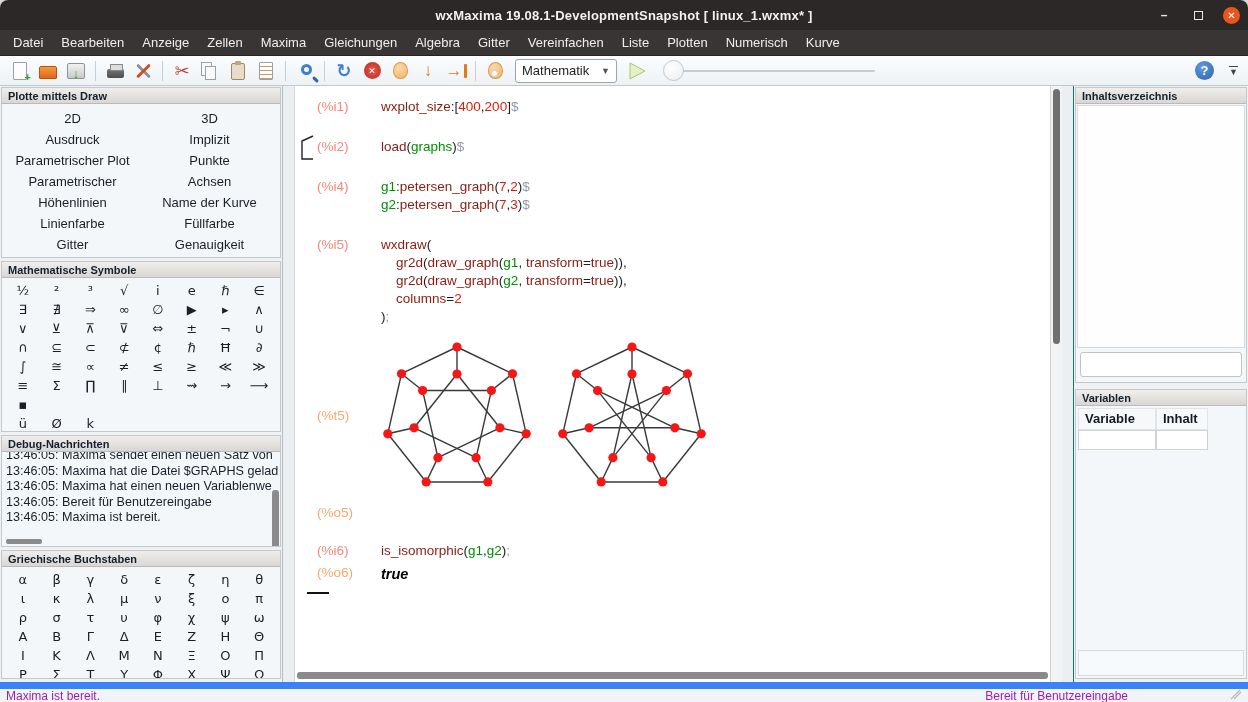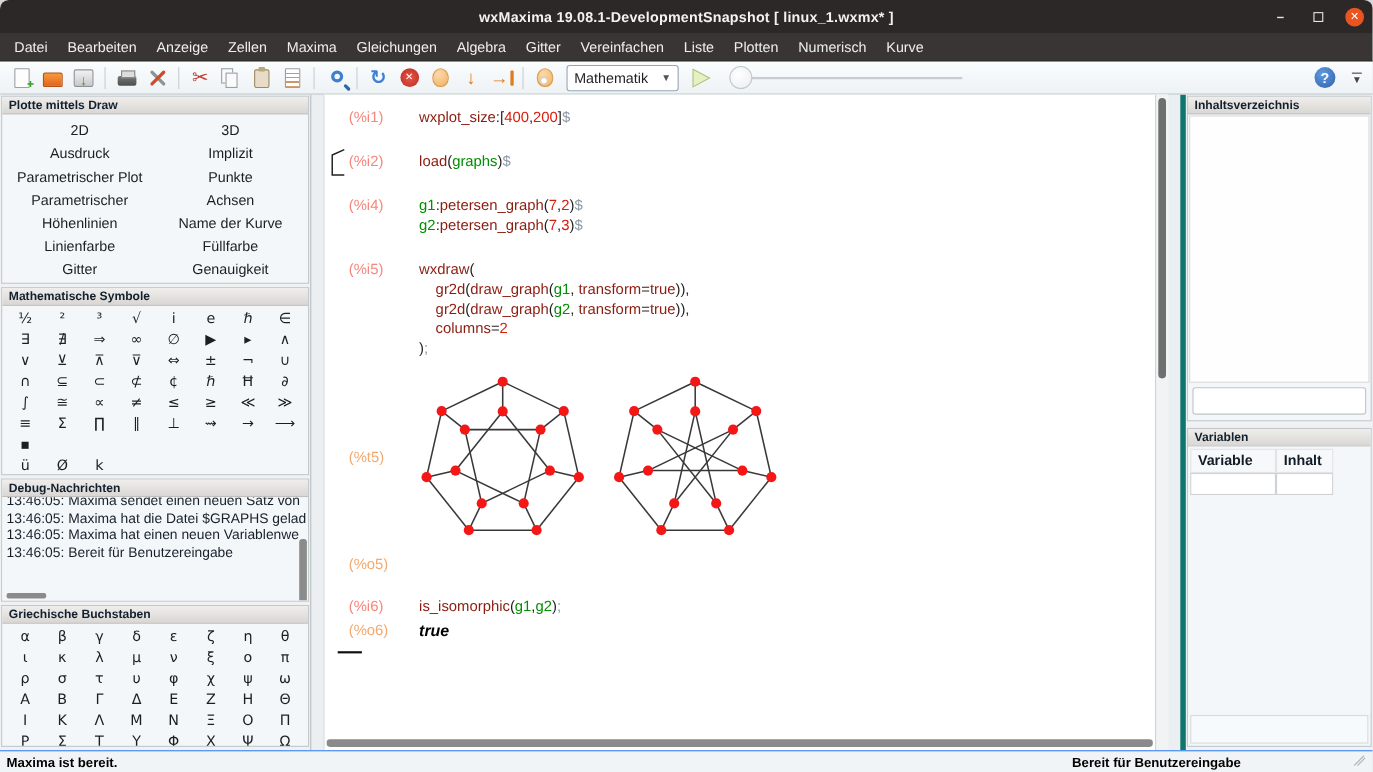--- a/index.html
+++ b/index.html
@@ -116,37 +116,37 @@
   .graph-row { display:flex; gap:23px; margin-left:14px; }
   .caret-line { width:22px; height:2px; background:#111; margin:8px 0 0 12px; }
 
   
   .vscroll { width:12px; flex:0 0 auto; background:#f1f3f4; border-left:1px solid #d0d4d7; position:relative; }
   .vscroll .thumb { position:absolute; left:2px; right:2px; top:3px; height:255px; background:#6f6f6f; border-radius:4px; }
   .hscroll { position:absolute; left:2px; right:14px; bottom:3px; height:7px; }
   .hscroll .thumb { height:7px; width:100%; background:#8a8a8a; border-radius:3px; }
 
   
-  .sidebar-right { width:175px; flex:0 0 auto; background:#eff1f2; border-left:5px solid #0f766e;
+  .sidebar-right { width:175px; flex:0 0 auto; background:#eff1f2; border-left:1px solid #0f766e;
     display:flex; flex-direction:column; padding-top:1px; }
   .toc-panel { height:296px; }
   .toc-list { flex:1; background:#fefefe; border:1px solid #d8dbde; margin:1px; }
   .toc-filter { height:25px; background:#fff; border:1px solid #bfc4c8; border-radius:3px; margin:3px 4px 5px 4px; font-size:12px; padding:0 4px; font-family:inherit; }
   .vars-panel { flex:1; margin-top:3px; }
   .vars-table { display:flex; flex-wrap:wrap; padding:2px 0 0 2px; background:#f3f7fa; }
   .vars-th { font-size:13px; font-weight:bold; color:#101c28; padding:2px 6px 3px 6px; background:#f6f8fa; border:1px solid #e2e5e8; }
   .vars-th.c1 { width:78px; } .vars-th.c2 { width:52px; }
   .vars-td { height:20px; background:#fff; border:1px solid #cfd3d6; }
   .vars-td.c1 { width:78px; } .vars-td.c2 { width:52px; }
   .vars-fill { flex:1; background:#f3f7fa; }
   .vars-bottom { height:26px; margin:2px; background:#f7fafc; border:1px solid #d8dbde; }
 
   
-  .statusbar { height:20px; flex:0 0 auto; background:#f0f4f6; border-top:1px solid #3b82f6;
-    display:flex; align-items:center; font-size:12px; color:#000000; position:relative;font-weight:bold; }
+  .statusbar { height:20px; flex:0 0 auto; background:#f0f4f6; border-top:7px solid #3b82f6;
+    display:flex; align-items:center; font-size:12px; color:#a21caf; position:relative; }
   .status-left { margin-left:6px; }
   .status-right { position:absolute; right:120px; }
   .status-pen { position:absolute; right:6px; opacity:.55; }
 </style>
 </head>
 <body>
 
 <div class="window">
 
   <div class="titlebar">
@@ -379,20 +379,21 @@
           </div>
       </div>
       <div class="panel" style="height:112px">
         <div class="panel-header">Debug-Nachrichten</div>
         <div class="debug-body">
           <div class="debug-lines" id="debug-lines">
               <div class="debug-line">13:46:05: Maxima sendet einen neuen Satz von</div>
               <div class="debug-line">13:46:05: Maxima hat die Datei $GRAPHS gelad</div>
               <div class="debug-line">13:46:05: Maxima hat einen neuen Variablenwe</div>
               <div class="debug-line">13:46:05: Bereit für Benutzereingabe</div>
+              <div class="debug-line">13:46:05: Maxima ist bereit.</div>
             </div>
           <div class="vscroll-mini"></div>
           <div class="hscroll-mini"></div>
         </div>
       </div>
       <div class="panel" style="height:130px">
         <div class="panel-header">Griechische Buchstaben</div>
         <div class="sym-grid" id="greek-grid">
             <div class="sym-cell">α</div>
             <div class="sym-cell">β</div>

